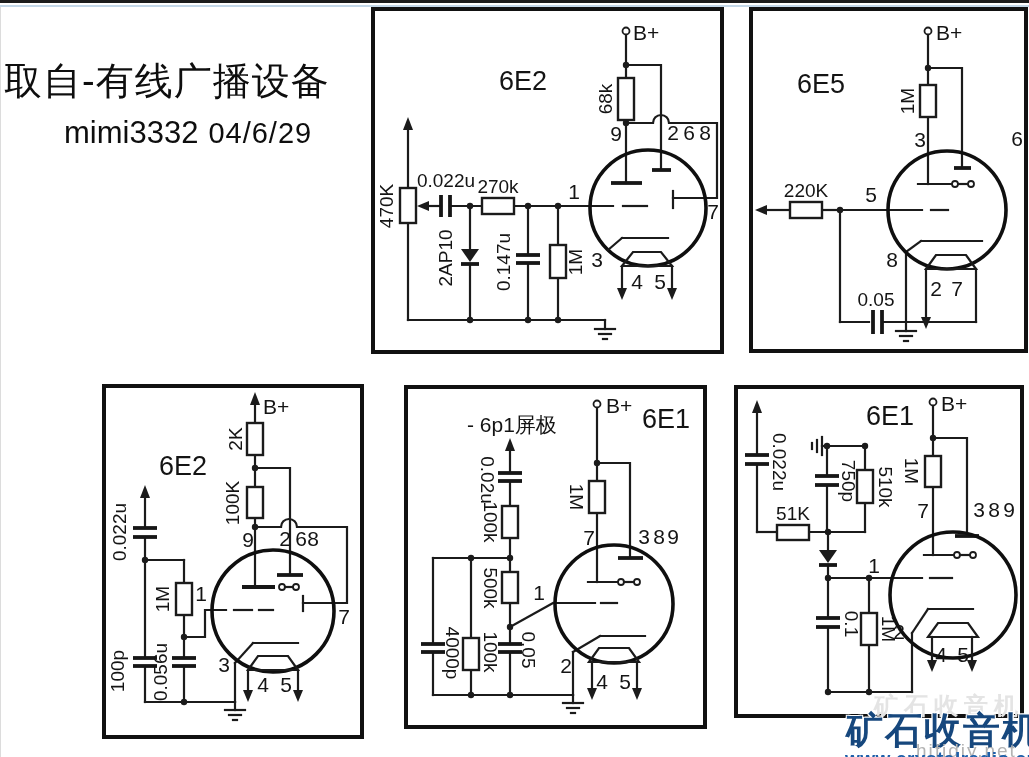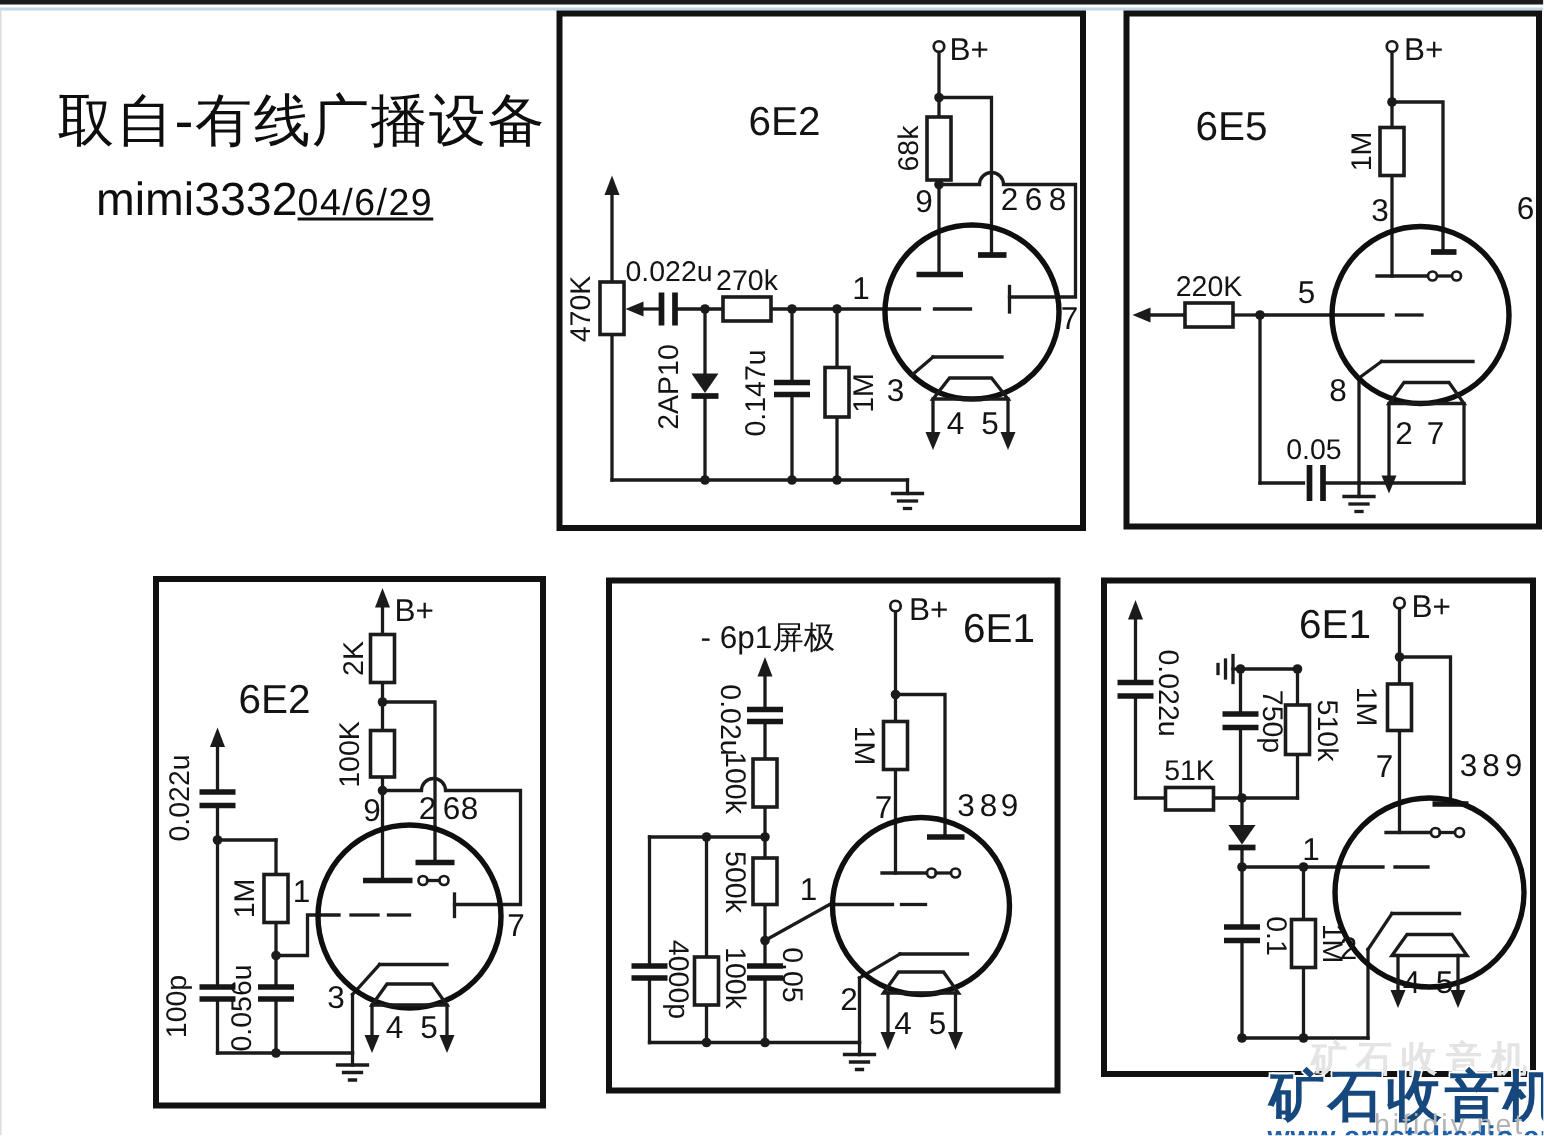--- a/index.html
+++ b/index.html
@@ -4,24 +4,24 @@
 <style>
   html,body{margin:0;padding:0;background:#ffffff;}
   #stage{position:relative;width:1029px;height:757px;background:#ffffff;overflow:hidden;
          font-family:"Liberation Sans",sans-serif;}
   #top-bar{position:absolute;left:0;top:0;width:100%;height:3px;background:#1c1c1c;}
   #accent-line{position:absolute;left:0;top:5px;width:100%;height:2px;background:#c3d7e8;}
   #left-edge{position:absolute;left:0;top:7px;width:1px;height:750px;background:#dcdcdc;}
 
   #title-block{position:absolute;left:4px;top:54px;width:360px;color:#0e0e0e;}
   .title-cn{font-family:Liberation Sans, sans-serif;font-size:38px;line-height:55px;
-            text-align:right;letter-spacing:1px;white-space:nowrap;}
-  #title-author-row{margin-top:6px;padding-left:60px;display:flex;align-items:baseline;}
+            text-align:left;letter-spacing:1px;white-space:nowrap;}
+  #title-author-row{margin-top:6px;padding-left:60px;display:flex;align-items:baseline;gap:10px;}
   #title-author{font-size:31px;}
-  #title-date{font-size:25px;letter-spacing:1px;text-decoration:underline;}
+  #title-date{font-size:29px;letter-spacing:1px;}
 
   #schematic{position:absolute;left:0;top:0;}
   .w{stroke:#1b1b1b;stroke-width:2.2;fill:none;stroke-linecap:square;}
   .p{stroke:#161616;stroke-width:3.8;fill:none;stroke-linecap:butt;}
   .cmp{fill:#ffffff;stroke:#1b1b1b;stroke-width:2.4;}
   .tube{fill:none;stroke:#0f0f0f;stroke-width:3.6;}
   .pb{fill:none;stroke:#111111;stroke-width:4;}
   .dot{fill:#1b1b1b;stroke:none;}
   .oc{fill:#ffffff;stroke:#1b1b1b;stroke-width:1.8;}
   .ah{fill:#1b1b1b;stroke:none;}

